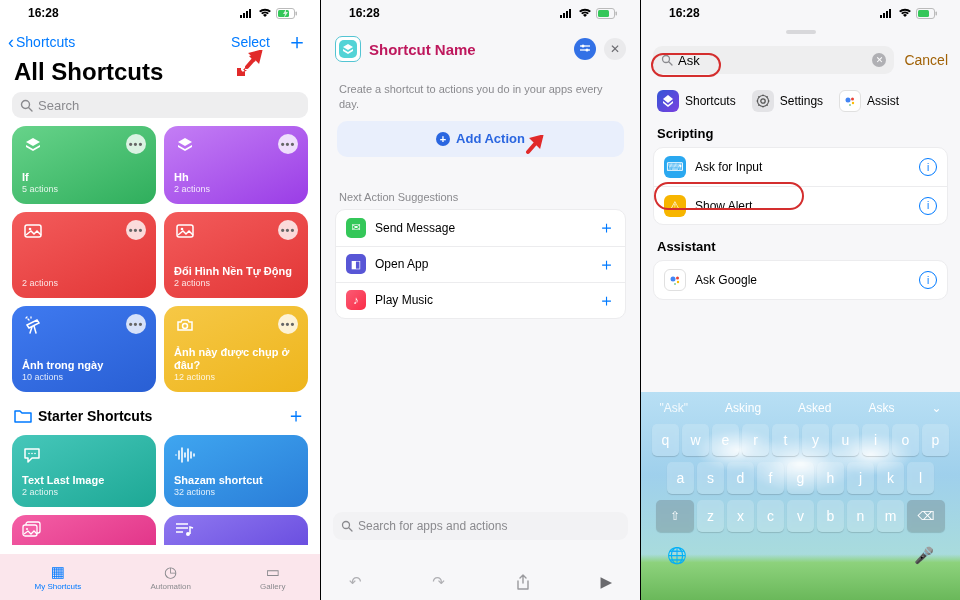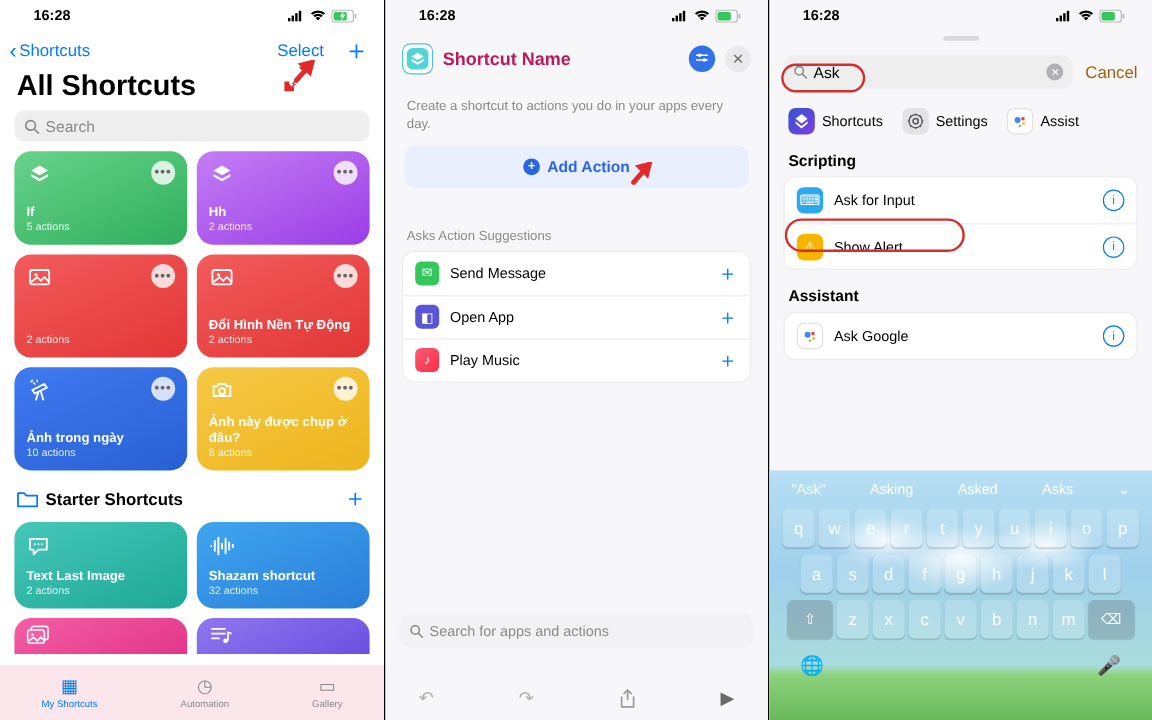--- a/index.html
+++ b/index.html
@@ -255,21 +255,21 @@
         <span class="card-ico">
             <svg width="20" height="20" viewBox="0 0 20 20">
               <path d="M3 7 L6 7 L7 5 L13 5 L14 7 L17 7 L17 15 L3 15 Z" fill="none" stroke="#fff" stroke-width="1.5"></path>
               <circle cx="10" cy="11" r="2.5" fill="none" stroke="#fff" stroke-width="1.5"></circle>
             </svg>
           </span>
         <span class="card-more">•••</span>
       </div>
       <div>
           <div class="card-title">Ảnh này được chụp ở đâu?</div>
-          <div class="card-sub">8 actions</div>
+          <div class="card-sub">12 actions</div>
         </div>
     </div>
   </div>
 
   <div class="section-head">
     <div class="section-head-left">
       <span class="folder-ico">
           <svg width="18" height="16" viewBox="0 0 18 16">
             <path d="M1 3 L6 3 L8 5 L17 5 L17 14 L1 14 Z" fill="none" stroke="#007aff" stroke-width="1.5" stroke-linejoin="round"></path>
           </svg>
@@ -398,21 +398,21 @@
     <span class="p2-close">✕</span>
   </div>
 
   <div class="p2-desc">Create a shortcut to actions you do in your apps every day.</div>
 
   <div class="add-btn">
     <span class="pc">+</span>
     <span>Add Action</span>
   </div>
 
-  <div class="sugg-h">Asks Action Suggestions</div>
+  <div class="sugg-h">Next Action Suggestions</div>
   <div class="sugg-list">
     <div class="sugg-item">
       <span class="sugg-ico" style="background:#34c759">✉</span>
       <span>Send Message</span>
       <span class="sugg-plus">＋</span>
     </div>
     <div class="sugg-item">
       <span class="sugg-ico" style="background:#5856d6">◧</span>
       <span>Open App</span>
       <span class="sugg-plus">＋</span>

